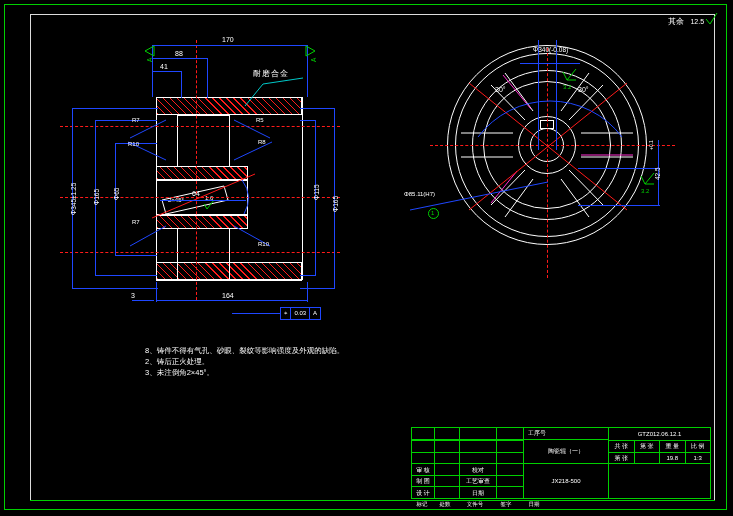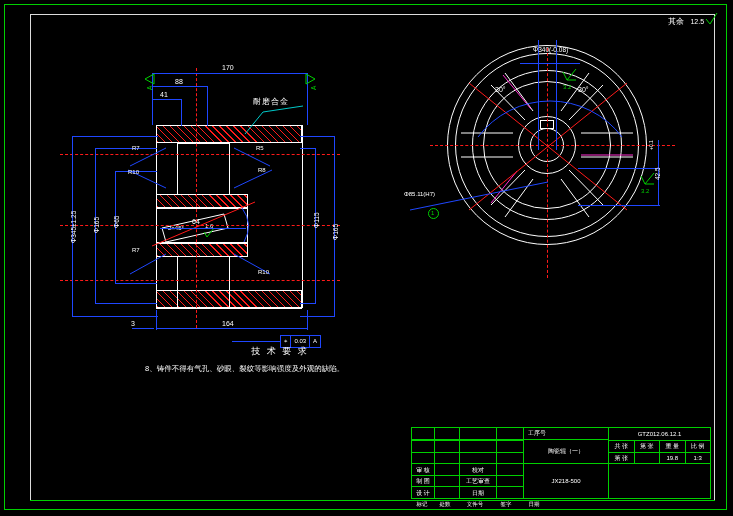--- a/index.html
+++ b/index.html
@@ -53,21 +53,21 @@
   <div class="abs" id="inner-frame"></div>
 
   <div class="abs" style="left:668px;top:10px;">
     <span class="t" style="color:#fff;font-size:8px;">其余</span>
     <span class="t" style="color:#fff;font-size:7px;margin-left:2px;">12.5</span>
   </div>
   <svg class="abs" style="left:705px;top:12px;" width="14" height="14">
     <polyline points="1,7 5,12 12,1" stroke="#00d000" stroke-width="1" fill="none"></polyline>
   </svg>
 
-  <div class="abs" style="left:0;top:0;width:400px;height:340px;margin-top:28px;">
+  <div class="abs" style="left:0;top:0;width:400px;height:340px;">
 
     <div class="ln hatch abs" style="left:156px;top:97px;width:146px;height:18px;"></div>
 
     <div class="ln hatch abs" style="left:156px;top:166px;width:92px;height:14px;"></div>
 
     <div class="ln hatch abs" style="left:156px;top:215px;width:92px;height:14px;"></div>
 
     <div class="ln hatch abs" style="left:156px;top:262px;width:146px;height:18px;"></div>
 
     <div class="ln white v1 abs" style="left:156px;top:97px;height:183px;"></div>
@@ -278,22 +278,23 @@
 
     <svg class="abs" style="left:8px;top:178px;" width="150" height="36">
       <line x1="2" y1="32" x2="140" y2="4" stroke="#1f47ff" stroke-width="1"></line>
     </svg>
     <div class="t abs" style="left:4px;top:190px;font-size:6px;">Φ85.11(H7)</div>
     <div class="circ abs" style="left:28px;top:208px;width:11px;height:11px;border:1px solid #00d000;"></div>
     <div class="tg abs" style="left:31px;top:210px;font-size:6px;">1</div>
   </div>
 
   <div class="abs" id="tech-req">
-    <div class="hd">技 术 要 求</div>
     <div class="li">8、铸件不得有气孔、砂眼、裂纹等影响强度及外观的缺陷。</div>
+    <div class="li">2、铸后正火处理。</div>
+    <div class="li">3、未注倒角2×45°。</div>
   </div>
 
   <div class="abs" id="title-block">
     <table>
       <tbody>
           <tr>
         <td rowspan="1" style="width:22px;"></td>
         <td style="width:24px;"></td>
         <td style="width:36px;"></td>
         <td style="width:26px;"></td>

